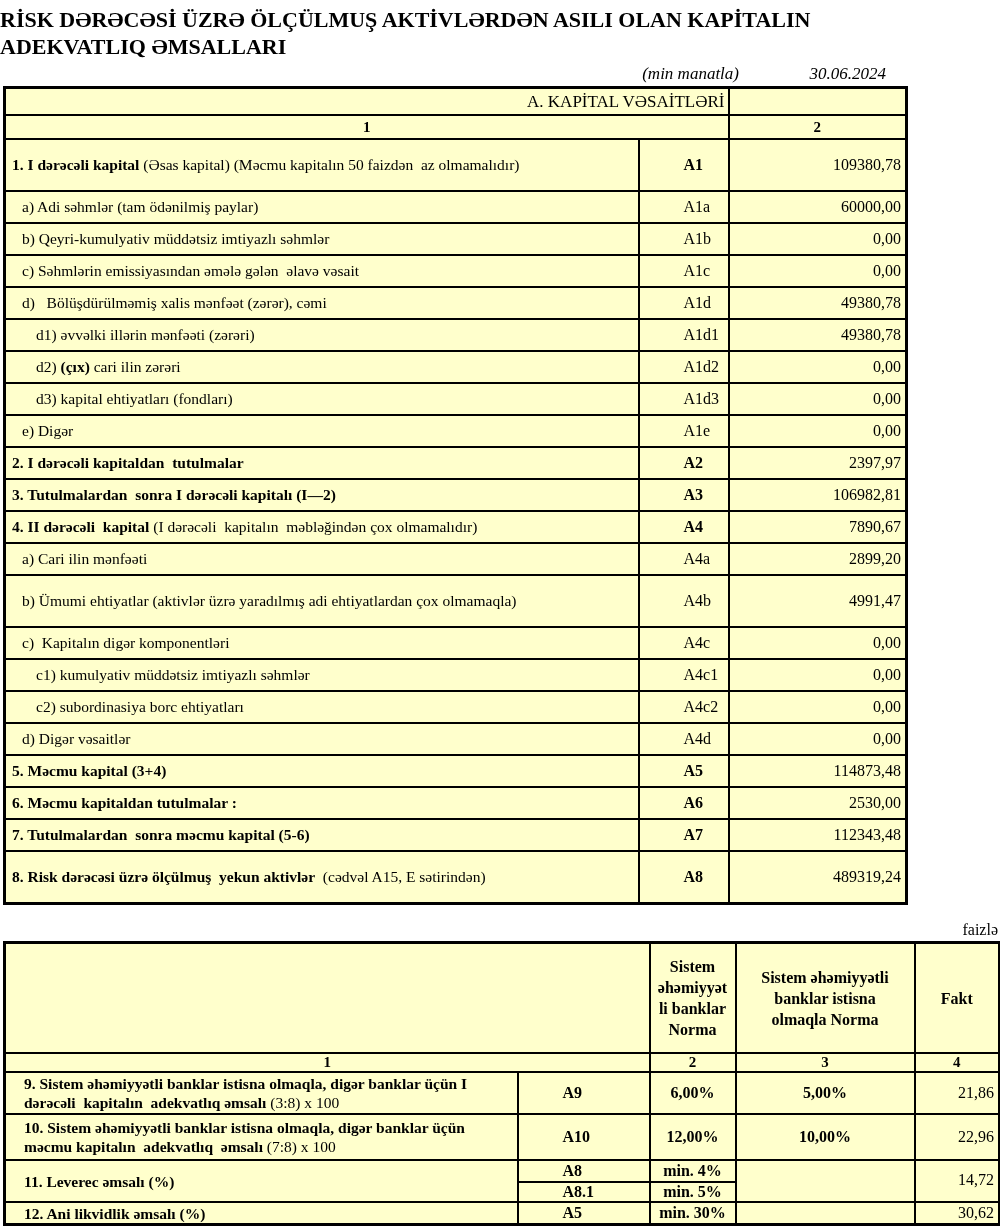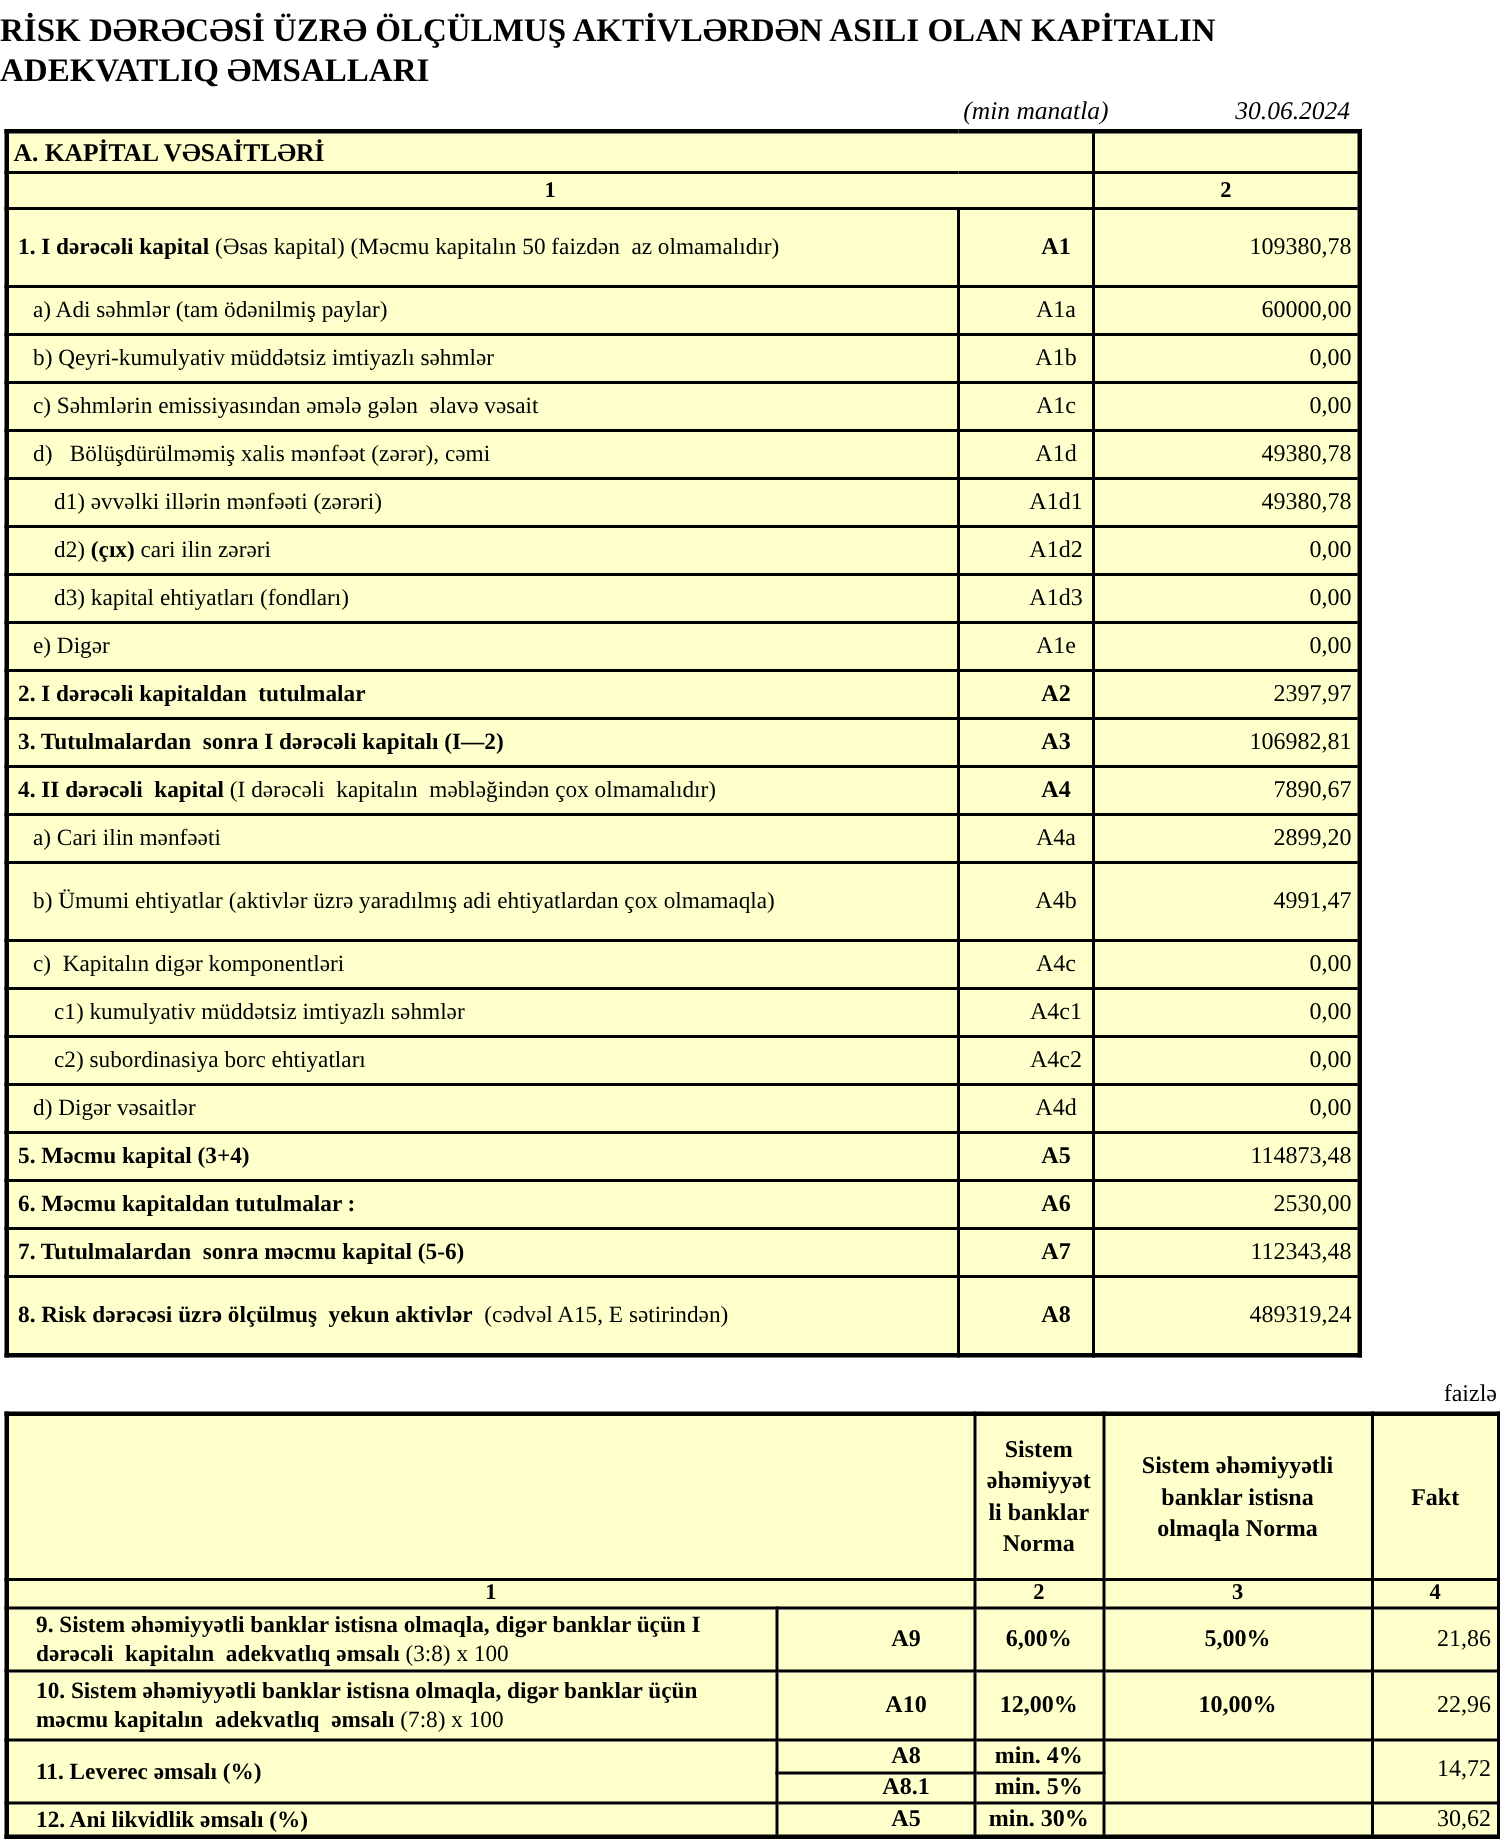--- a/index.html
+++ b/index.html
@@ -16,48 +16,48 @@
     font-size: 22px;
     line-height: 27px;
   }
   .meta {
     position: relative;
     height: 26px;
     font-style: italic;
     font-size: 17px;
   }
   .meta .unit { position: absolute; right: 261px; bottom: 2px; }
-  .meta .date { position: absolute; right: 100px; bottom: 2px; }
+  .meta .date { position: absolute; right: 114px; bottom: 2px; }
 
   table {
     border-collapse: collapse;
     table-layout: fixed;
     margin-left: 3px;
     border: 3px solid #000;
   }
   td {
     background: #FFFFCC;
     border: 2px solid #000;
     font-size: 16px;
     padding: 0 3px;
     overflow: hidden;
     vertical-align: middle;
   }
   
   #t1 { width: 902px; }
-  #t1 .head td { height: 25px; text-align: left; font-weight: bold; font-size: 17px; }
+  #t1 .head td { height: 25px; text-align: right; font-weight: normal; font-size: 17px; }
   #t1 .nums td { height: 22px; text-align: center; font-weight: bold; font-size: 15px; }
   #t1 tbody td { height: 30px; }
   #t1 tbody tr.tall td { height: 50px; }
   #t1 .lbl { text-align: left; font-size: 15.5px; line-height: 18px; }
   #t1 .lbl span { white-space: pre-wrap; }
   .ind0 { padding-left: 6px; }
   .ind1 { padding-left: 16px; }
   .ind2 { padding-left: 30px; }
-  .code { text-align: center; padding-left: 44px; }
+  .code { text-align: left; padding-left: 44px; }
   .val  { text-align: right; padding-right: 4px; }
   .b    { font-weight: bold; }
 
   .pct {
     width: 998px;
     text-align: right;
     font-size: 16px;
     margin-top: 16px;
     margin-bottom: 2px;
   }

